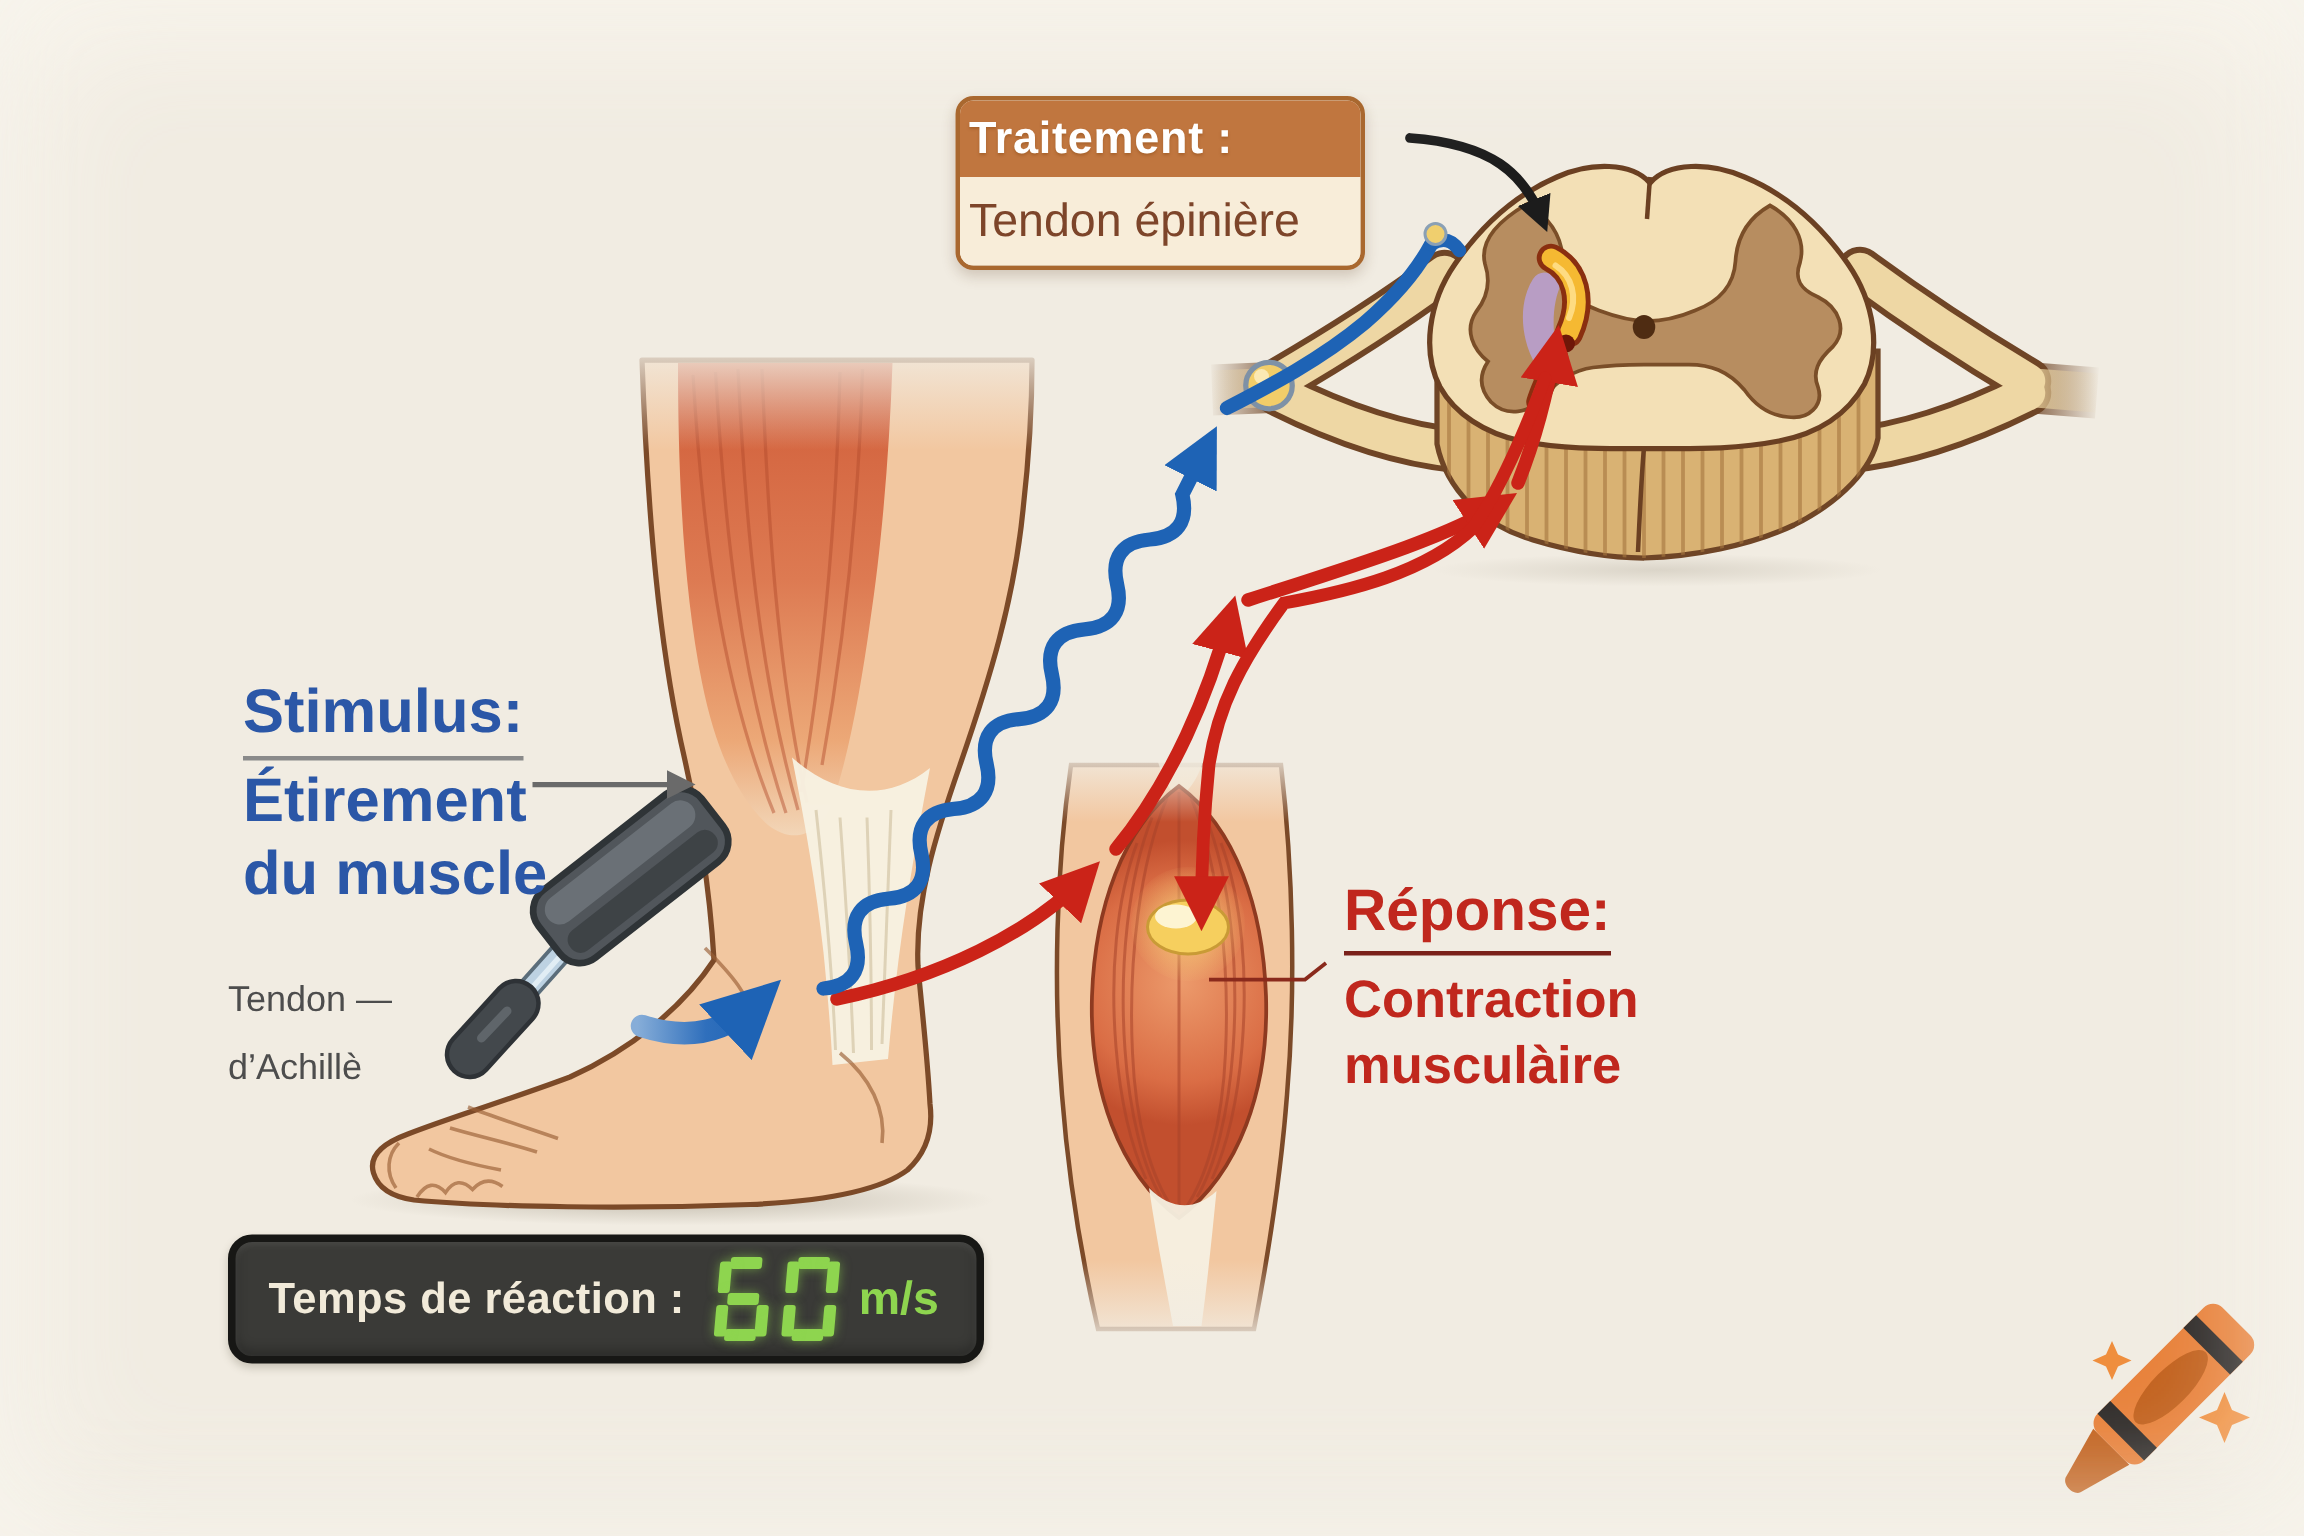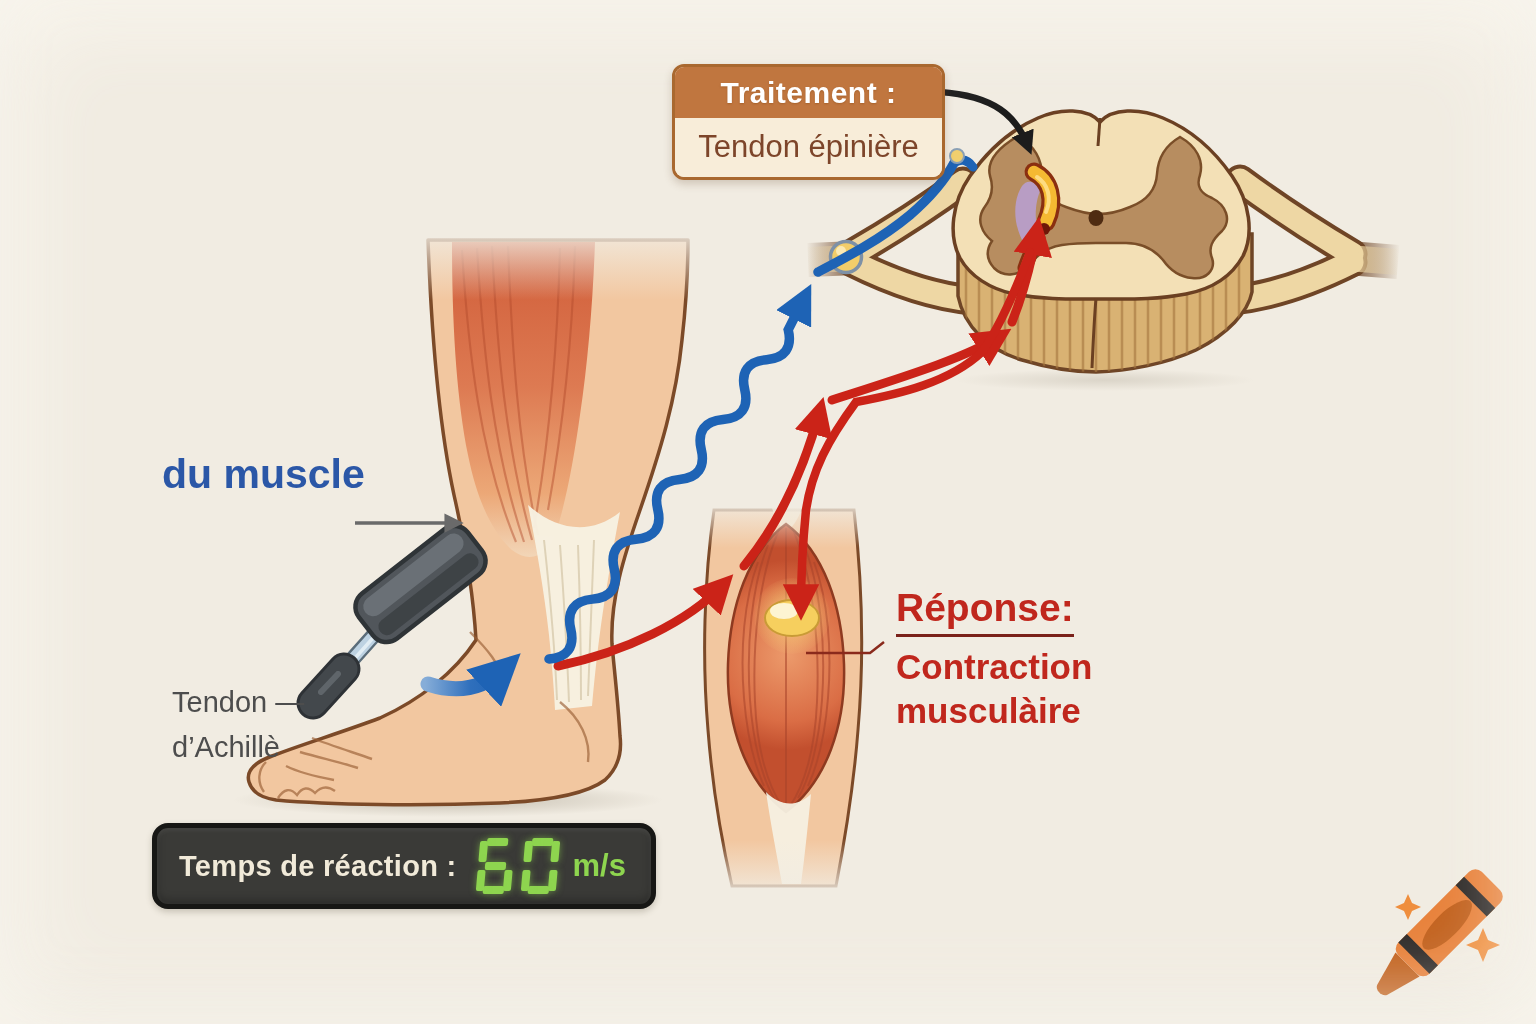--- a/index.html
+++ b/index.html
@@ -10,43 +10,43 @@
   }
   .stage::after{
     content:"";position:absolute;inset:0;pointer-events:none;
     box-shadow:inset 0 0 90px 18px rgba(255,253,247,.65), inset 0 -25px 60px rgba(180,168,148,.10);
   }
   svg{position:absolute;left:0;top:0;}
   .abs{position:absolute;}
 
   
   .treatment-box{
-    left:672px;top:64px;width:267px;border:3px solid var(--box-border,#a9682f);
+    left:637px;top:64px;width:267px;border:3px solid var(--box-border,#a9682f);
     border-radius:12px;overflow:hidden;box-shadow:0 4px 9px rgba(90,60,30,.22);
-    text-align:center;z-index:5;
+    text-align:left;z-index:5;
   }
   .tb-header{
     background:var(--box-header-bg,#c0763f);color:#fff;font-weight:bold;
     font-size:30px;padding:9px 6px 8px;letter-spacing:.5px;
     text-shadow:0 1px 2px rgba(120,60,10,.35);
   }
   .tb-body{
     background:var(--box-body-bg,#f8edd9);color:var(--box-body-text,#7d452a);
     font-size:31px;padding:11px 6px 12px;
   }
 
   
   .stimulus-label{left:162px;top:450px;color:var(--stimulus-blue,#2b57a7);font-weight:bold;
     font-size:41px;line-height:49px;z-index:5;}
   .stimulus-label .head{display:inline-block;padding-bottom:5px;margin-bottom:2px;
     border-bottom:3px solid var(--underline-gray,#8a8a8a);}
 
   
-  .tendon-label{left:152px;top:680px;color:var(--tendon-gray,#4d4d4d);
-    font-size:29px;line-height:45px;z-index:5;margin-left:20px;}
+  .tendon-label{left:152px;top:644px;color:var(--tendon-gray,#4d4d4d);
+    font-size:24px;line-height:45px;z-index:5;}
 
   
   .response-label{left:896px;top:586px;color:var(--response-red,#c0271d);font-weight:bold;
     font-size:35px;line-height:44px;z-index:5;}
   .response-label .head{display:inline-block;font-size:39px;padding-bottom:4px;margin-bottom:8px;
     border-bottom:3px solid #7a211a;}
 
   
   .display{
     left:152px;top:823px;width:472px;height:76px;background:var(--display-bg,#3a3a37);
@@ -339,20 +339,22 @@
     <path d="M1483 928 L1488 940 L1500 945 L1488 950 L1483 962 L1478 950 L1466 945 L1478 940 Z" fill="#ef8e3d"></path>
   </g>
 </svg>
 
 <div class="abs treatment-box">
   <div class="tb-header">Traitement :</div>
   <div class="tb-body">Tendon épinière</div>
 </div>
 
 <div class="abs stimulus-label">
+  <div><span class="head">Stimulus:</span></div>
+  <div>Étirement</div>
   <div>du muscle</div>
 </div>
 
 <div class="abs tendon-label">
   <div>Tendon —</div>
   <div>d’Achillè</div>
 </div>
 
 <div class="abs display">
   <span class="disp-label">Temps de réaction :</span>

